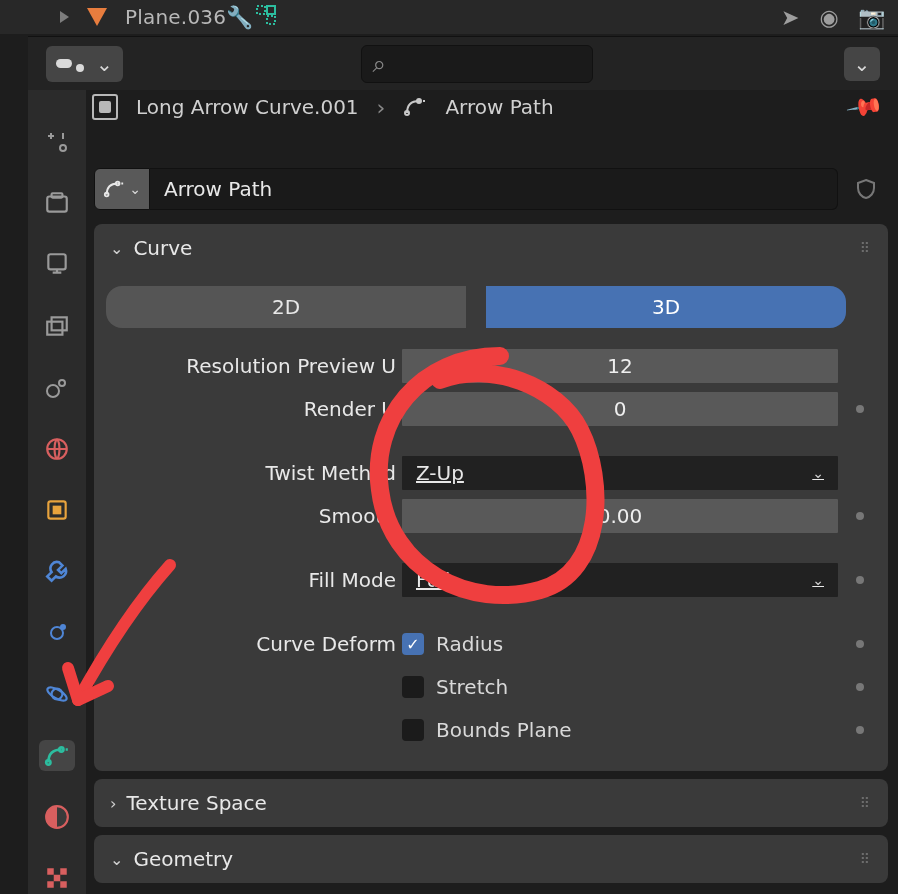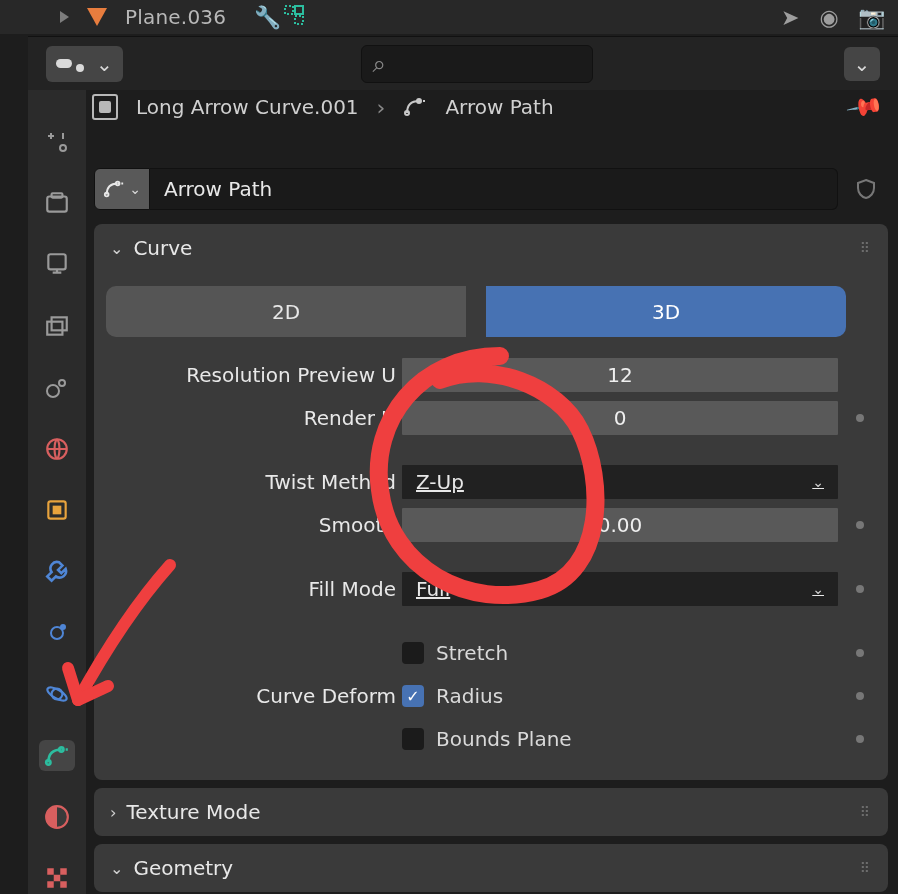--- a/index.html
+++ b/index.html
@@ -16,21 +16,21 @@
     --green:#2cbd9f;
     --orange:#e87d3e;
     --red-anno:#ef3f3f;
   }
   *{box-sizing:border-box;font-family:"DejaVu Sans","Segoe UI",Arial,sans-serif;}
   html,body{margin:0;background:var(--bg);color:var(--text);height:894px;width:898px;overflow:hidden;font-size:20px;}
   
   .outliner{position:absolute;left:0;top:0;right:0;height:34px;background:#282828;display:flex;align-items:center;padding:0 12px 0 60px;}
   .outliner .tri{width:0;height:0;border-left:9px solid #7d7d7d;border-top:6px solid transparent;border-bottom:6px solid transparent;margin-right:18px;}
   .outliner .mesh-ic{width:0;height:0;border-left:10px solid transparent;border-right:10px solid transparent;border-top:18px solid var(--orange);margin-right:18px;}
-  .outliner .name{flex:0 0 auto;color:#b8b8b8;letter-spacing:.2px;margin-right:28px;}
+  .outliner .name{flex:0 0 auto;color:#b8b8b8;letter-spacing:.2px;}
   .outliner .right{margin-left:auto;display:flex;gap:20px;color:#9e9e9e;font-size:22px;}
   .wrench-sm{color:var(--accent);font-size:22px;}
   
   .hdr{position:absolute;left:28px;top:36px;right:0;height:54px;background:#232323;border-top:1px solid #111;display:flex;align-items:center;padding:0 18px;gap:12px;}
   .hdr .mode-btn{display:flex;align-items:center;gap:8px;background:#454545;border-radius:6px;padding:6px 10px;}
   .hdr .pill{display:inline-block;width:16px;height:9px;border-radius:5px;background:#d9d9d9;}
   .hdr .pill2{width:8px;height:8px;border-radius:50%;background:#d9d9d9;display:inline-block;position:relative;left:-4px;top:4px;}
   .hdr .search{flex:0 0 auto;margin:0 auto;display:flex;align-items:center;background:var(--input-dark);border:1px solid #111;border-radius:6px;height:38px;width:232px;padding:0 10px;color:#888;}
   .hdr .opt-btn{display:flex;align-items:center;justify-content:center;width:36px;height:34px;background:#454545;border-radius:6px;margin-left:12px;}
   
@@ -54,21 +54,21 @@
   .db-chev{color:#d9d9d9;font-size:14px;}
   .db-name{flex:1;background:var(--input-dark);border:1px solid #111;border-left:none;border-radius:0 6px 6px 0;display:flex;align-items:center;padding:0 14px;color:#e8e8e8;}
   .shield{width:44px;height:42px;display:flex;align-items:center;justify-content:center;color:#777;font-size:24px;margin-left:6px;}
   
   .panel{background:#3a3a3a;border-radius:8px;margin-bottom:8px;overflow:hidden;}
   .panel-hd{display:flex;align-items:center;height:48px;padding:0 16px;color:#e8e8e8;cursor:default;}
   .panel-hd .disclose{color:#d0d0d0;margin-right:10px;font-size:16px;}
   .panel-hd .drag{margin-left:auto;color:#6d6d6d;letter-spacing:2px;font-size:14px;}
   .panel-body{padding:6px 12px 18px 12px;}
   
-  .seg{display:flex;height:51px;border-radius:10px;overflow:hidden;margin:8px 30px 18px 0;}
+  .seg{display:flex;height:42px;border-radius:16px;overflow:hidden;margin:8px 30px 18px 0;}
   .seg .opt{flex:1;display:flex;align-items:center;justify-content:center;background:#555555;color:#e8e8e8;}
   .seg .opt.sel{background:var(--accent);color:#fff;margin-left:20px;}
   
   .row{display:grid;grid-template-columns:290px 1fr 32px;align-items:center;gap:6px;height:40px;margin:3px 0;}
   .row .lab{justify-self:end;color:#e8e8e8;white-space:nowrap;}
   .row .ctrl{height:34px;border-radius:1px;display:flex;align-items:center;justify-content:center;position:relative;}
   .row .slider{background:var(--slider);color:#efefef;}
   .row .select{background:#212121;color:#e8e8e8;justify-content:flex-start;padding:0 14px;text-decoration:underline;}
   .row .select .cv{margin-left:auto;color:#d0d0d0;font-size:14px;}
   .row .check{justify-content:flex-start;gap:12px;padding-left:0;}
@@ -295,53 +295,53 @@
         <div class="ctrl select">
           <span>Full</span>
           <span class="cv">⌄</span>
         </div>
         <span class="dot"></span>
       </div>
 
       <div style="height:18px"></div>
 
       <div class="row">
-        <span class="lab"></span>
-        <div class="ctrl check">
-          <span class="chk-box"></span>
-          <span>Stretch</span>
-        </div>
-        <span class="dot"></span>
-      </div>
-      <div class="row">
         <span class="lab">Curve Deform</span>
         <div class="ctrl check">
           <span class="chk-box on">
               <span>✓</span>
             </span>
           <span>Radius</span>
         </div>
         <span class="dot"></span>
       </div>
       <div class="row">
         <span class="lab"></span>
         <div class="ctrl check">
           <span class="chk-box"></span>
+          <span>Stretch</span>
+        </div>
+        <span class="dot"></span>
+      </div>
+      <div class="row">
+        <span class="lab"></span>
+        <div class="ctrl check">
+          <span class="chk-box"></span>
           <span>Bounds Plane</span>
         </div>
         <span class="dot"></span>
       </div>
 
     </div>
   </div>
 
   <div class="panel">
     <div class="panel-hd">
       <span class="disclose">›</span>
-      <span>Texture Mode</span>
+      <span>Texture Space</span>
       <span class="drag">⠿</span>
     </div>
   </div>
 
   <div class="panel">
     <div class="panel-hd">
       <span class="disclose">⌄</span>
       <span>Geometry</span>
       <span class="drag">⠿</span>
     </div>

